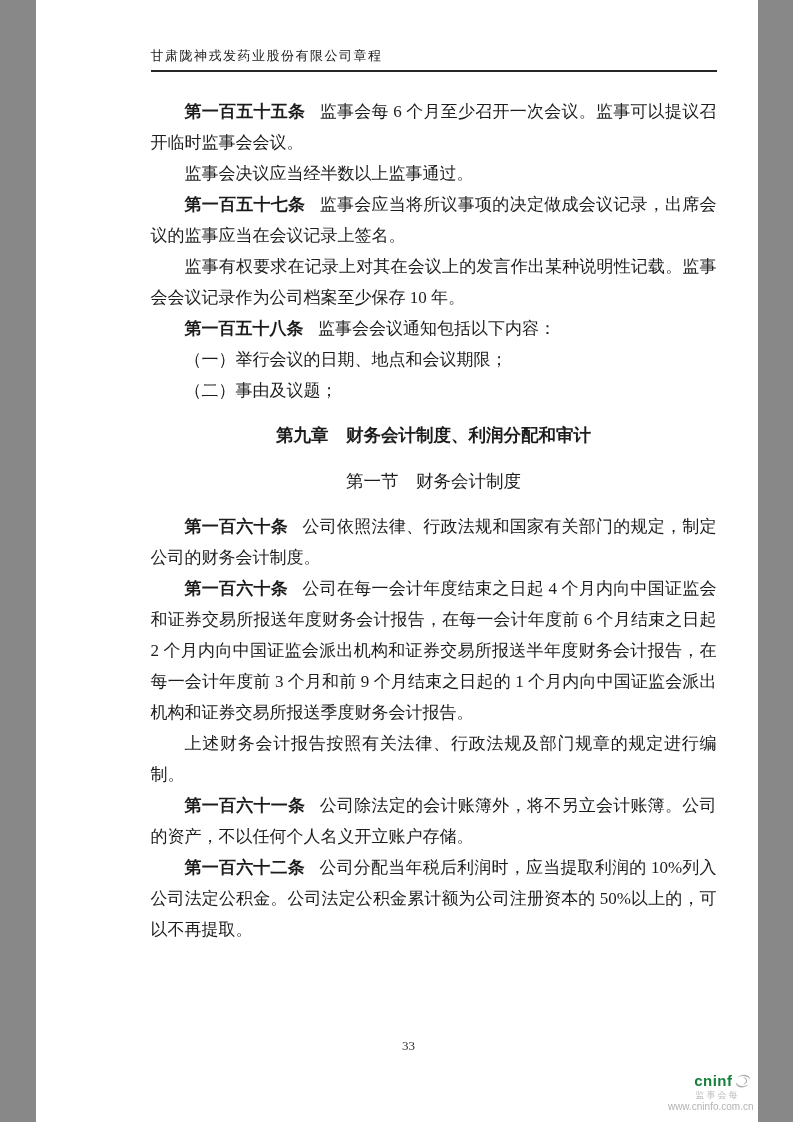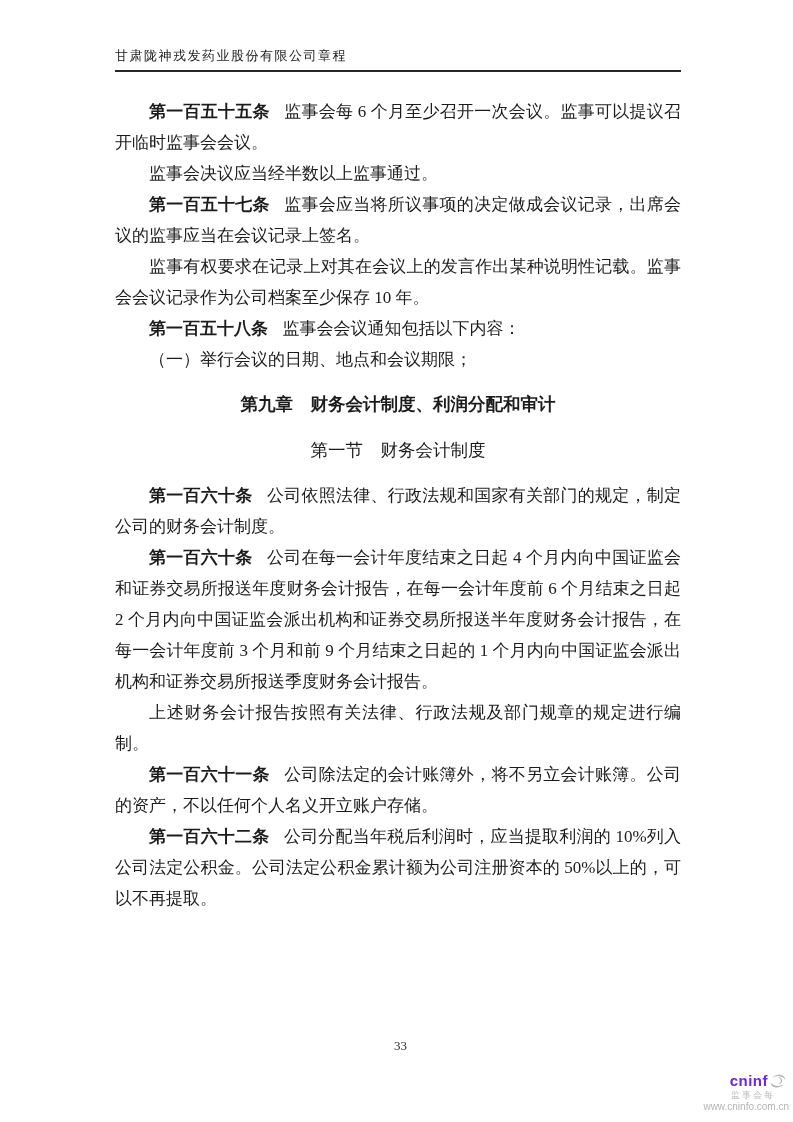--- a/index.html
+++ b/index.html
@@ -1,18 +1,18 @@
 <!DOCTYPE html>
 <html><head>
 <meta charset="utf-8">
 <style>
   html, body { margin: 0; padding: 0; background: #888; }
   .page {
     position: relative;
-    width: 793px;
+    width: 722px;
     height: 1122px;
     margin: 0 auto;
     background: #ffffff;
     font-family: "Liberation Serif", "DejaVu Serif", serif;
     color: #1c1c1c;
     overflow: hidden;
   }
   
   .header {
     position: absolute;
@@ -53,21 +53,21 @@
     text-align: center;
     text-indent: 0;
     font-weight: normal;
     font-size: 17.5px;
     margin: 0 0 14px 0;
   }
   
   .page-number {
     position: absolute;
     top: 1038px;
-    left: 4px;
+    left: 12px;
     width: 100%;
     text-align: center;
     font-size: 13px;
     color: #2a2a2a;
   }
   .logo {
     position: absolute;
     top: 1072px;
     right: 4px;
     width: 120px;
@@ -80,21 +80,21 @@
     display: flex;
     justify-content: flex-end;
     align-items: center;
     gap: 1px;
     padding-right: 2px;
   }
   .logo-name {
     font-size: 15px;
     font-weight: bold;
     letter-spacing: 0.5px;
-    color: #6d28d9;
+    color: #15803d;
     margin-left: 7px;
   }
   .logo-icon svg { display: block; }
   .logo-sub {
     font-size: 9px;
     letter-spacing: 2px;
     color: #bdbdbd;
     padding-right: 14px;
     margin-top: 1px;
   }
@@ -114,20 +114,21 @@
     <div class="header-rule"></div>
   </div>
 
   <div class="doc-body">
     <p><span class="art">第一百五十五条</span><span>监事会每 6 个月至少召开一次会议。监事可以提议召开临时监事会会议。</span></p>
     <p><span>监事会决议应当经半数以上监事通过。</span></p>
     <p><span class="art">第一百五十七条</span><span>监事会应当将所议事项的决定做成会议记录，出席会议的监事应当在会议记录上签名。</span></p>
     <p><span>监事有权要求在记录上对其在会议上的发言作出某种说明性记载。监事会会议记录作为公司档案至少保存 10 年。</span></p>
     <p><span class="art">第一百五十八条</span><span>监事会会议通知包括以下内容：</span></p>
     <p><span>（一）举行会议的日期、地点和会议期限；</span></p>
+    <p><span>（二）事由及议题；</span></p>
     <p class="heading-chapter">第九章　财务会计制度、利润分配和审计</p>
     <p class="heading-section">第一节　财务会计制度</p>
     <p><span class="art">第一百六十条</span><span>公司依照法律、行政法规和国家有关部门的规定，制定公司的财务会计制度。</span></p>
     <p><span class="art">第一百六十条</span><span>公司在每一会计年度结束之日起 4 个月内向中国证监会和证券交易所报送年度财务会计报告，在每一会计年度前 6 个月结束之日起 2 个月内向中国证监会派出机构和证券交易所报送半年度财务会计报告，在每一会计年度前 3 个月和前 9 个月结束之日起的 1 个月内向中国证监会派出机构和证券交易所报送季度财务会计报告。</span></p>
     <p><span>上述财务会计报告按照有关法律、行政法规及部门规章的规定进行编制。</span></p>
     <p><span class="art">第一百六十一条</span><span>公司除法定的会计账簿外，将不另立会计账簿。公司的资产，不以任何个人名义开立账户存储。</span></p>
     <p><span class="art">第一百六十二条</span><span>公司分配当年税后利润时，应当提取利润的 10%列入公司法定公积金。公司法定公积金累计额为公司注册资本的 50%以上的，可以不再提取。</span></p>
   </div>
 
   <div class="page-number">33</div>

